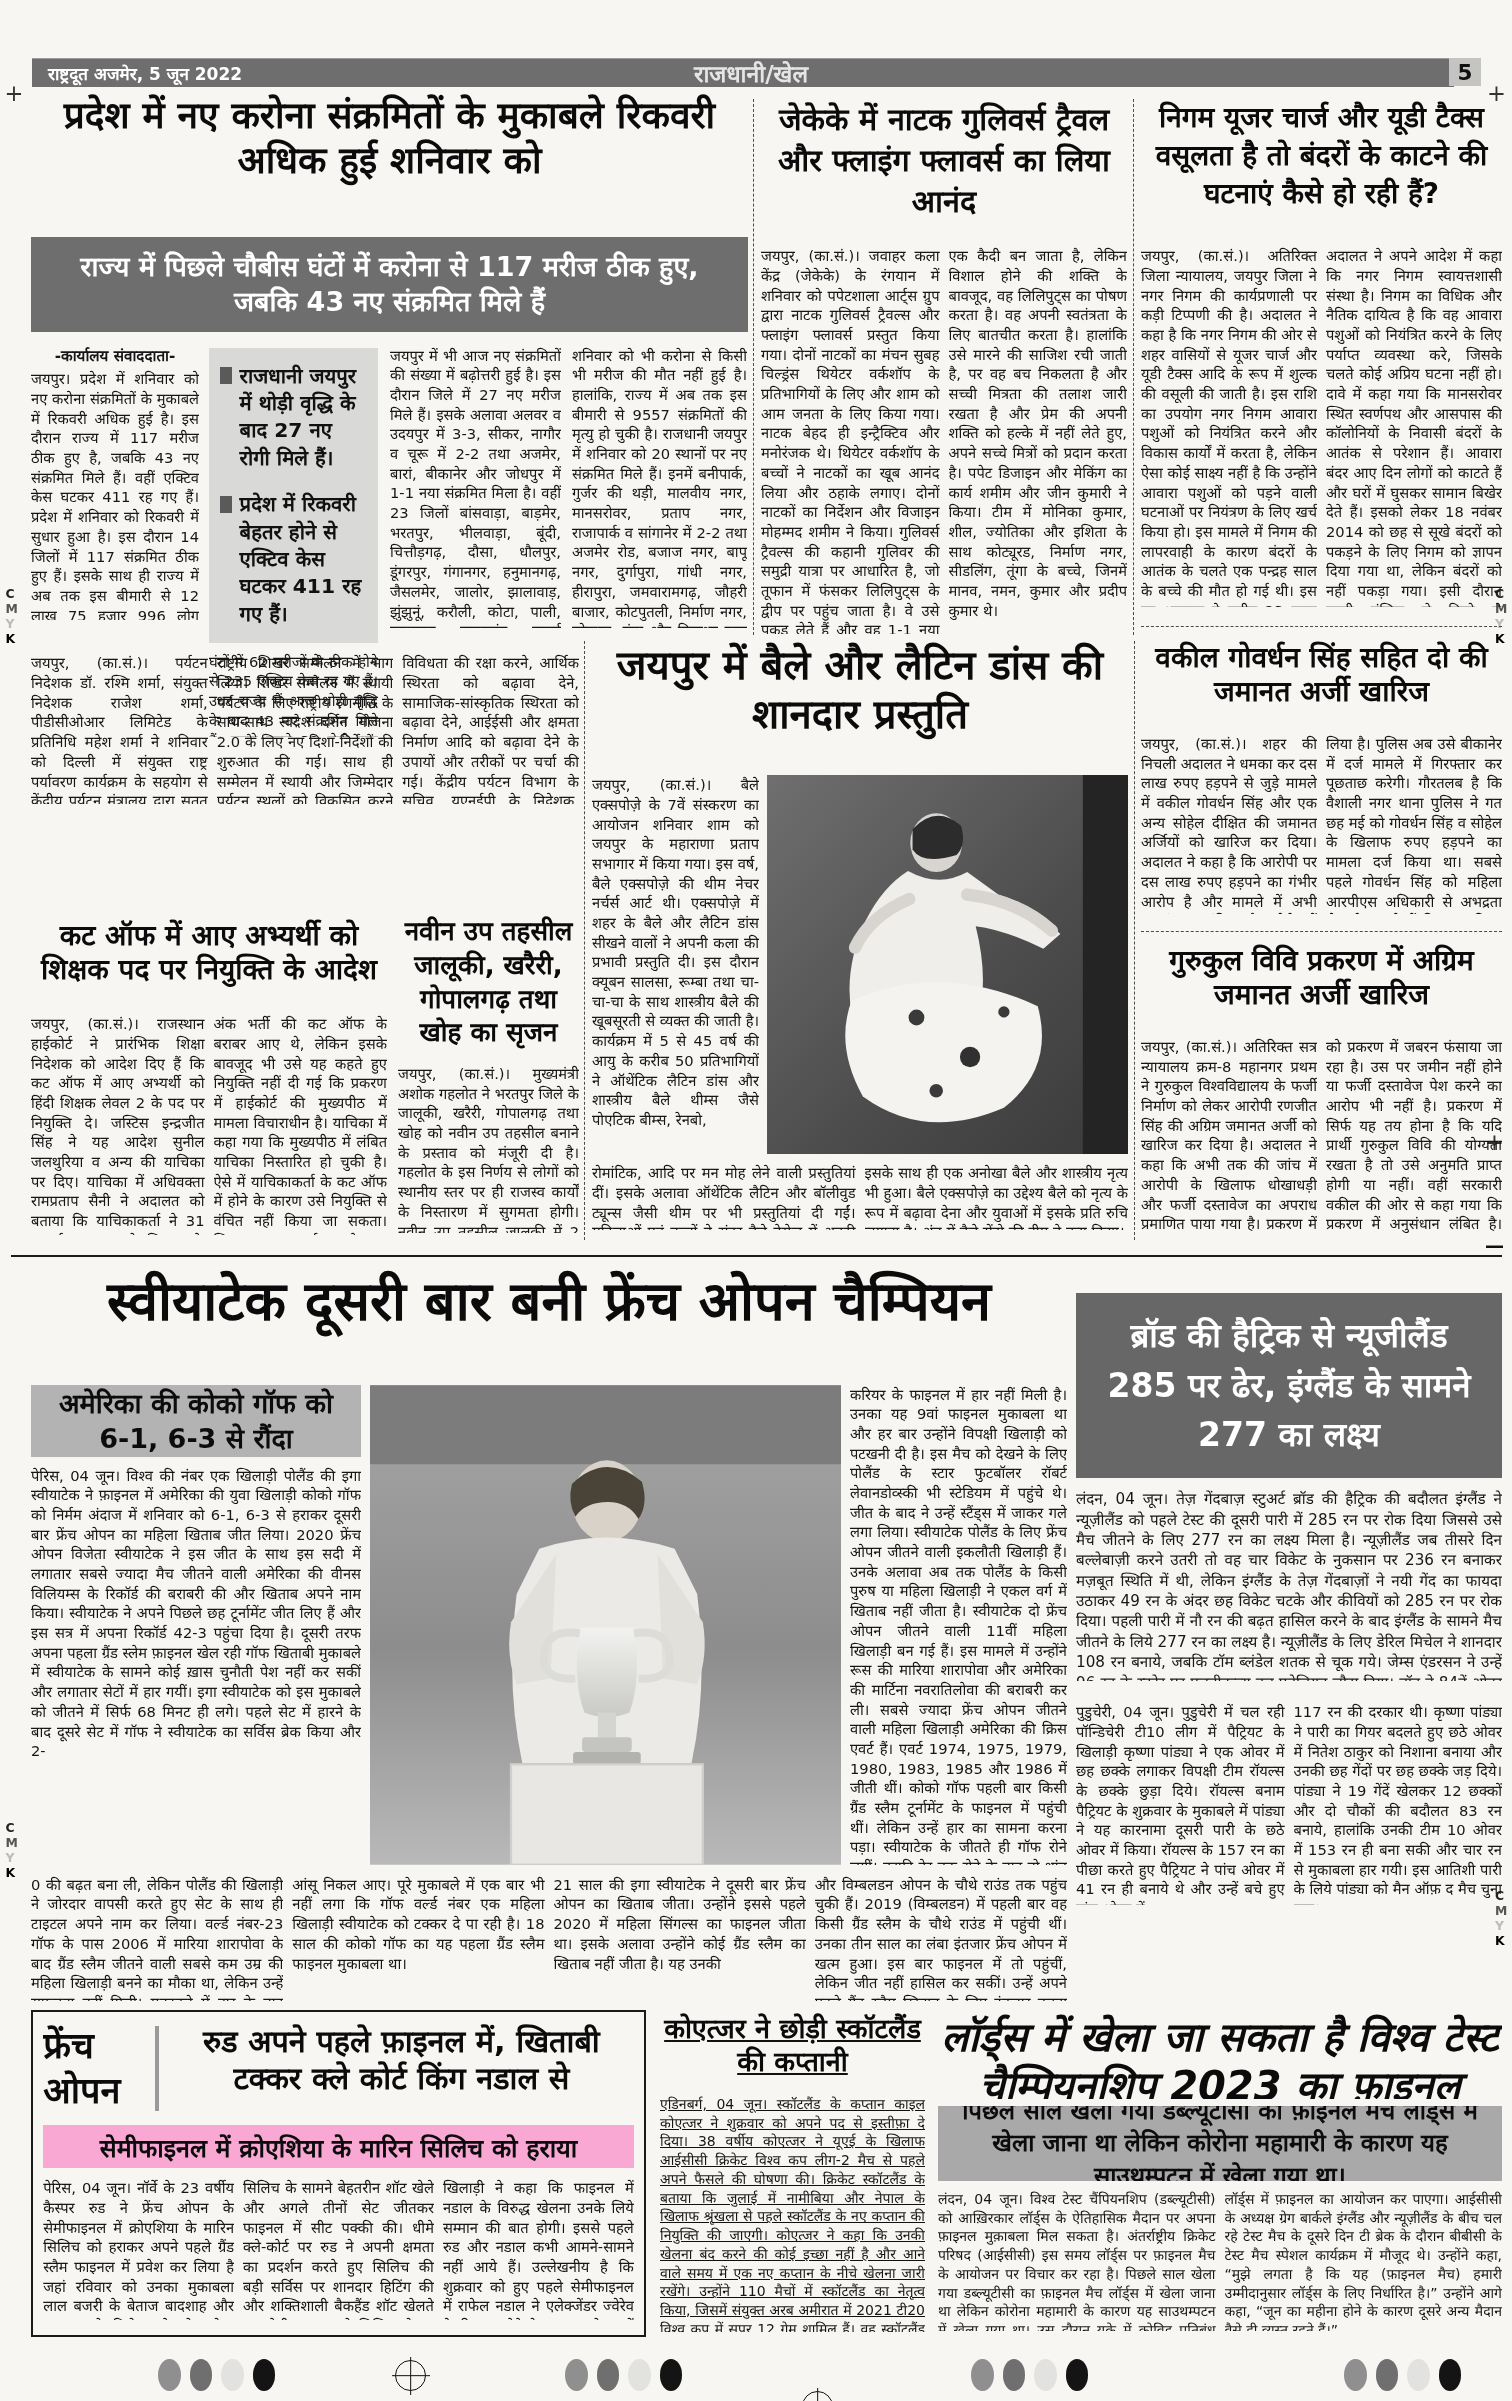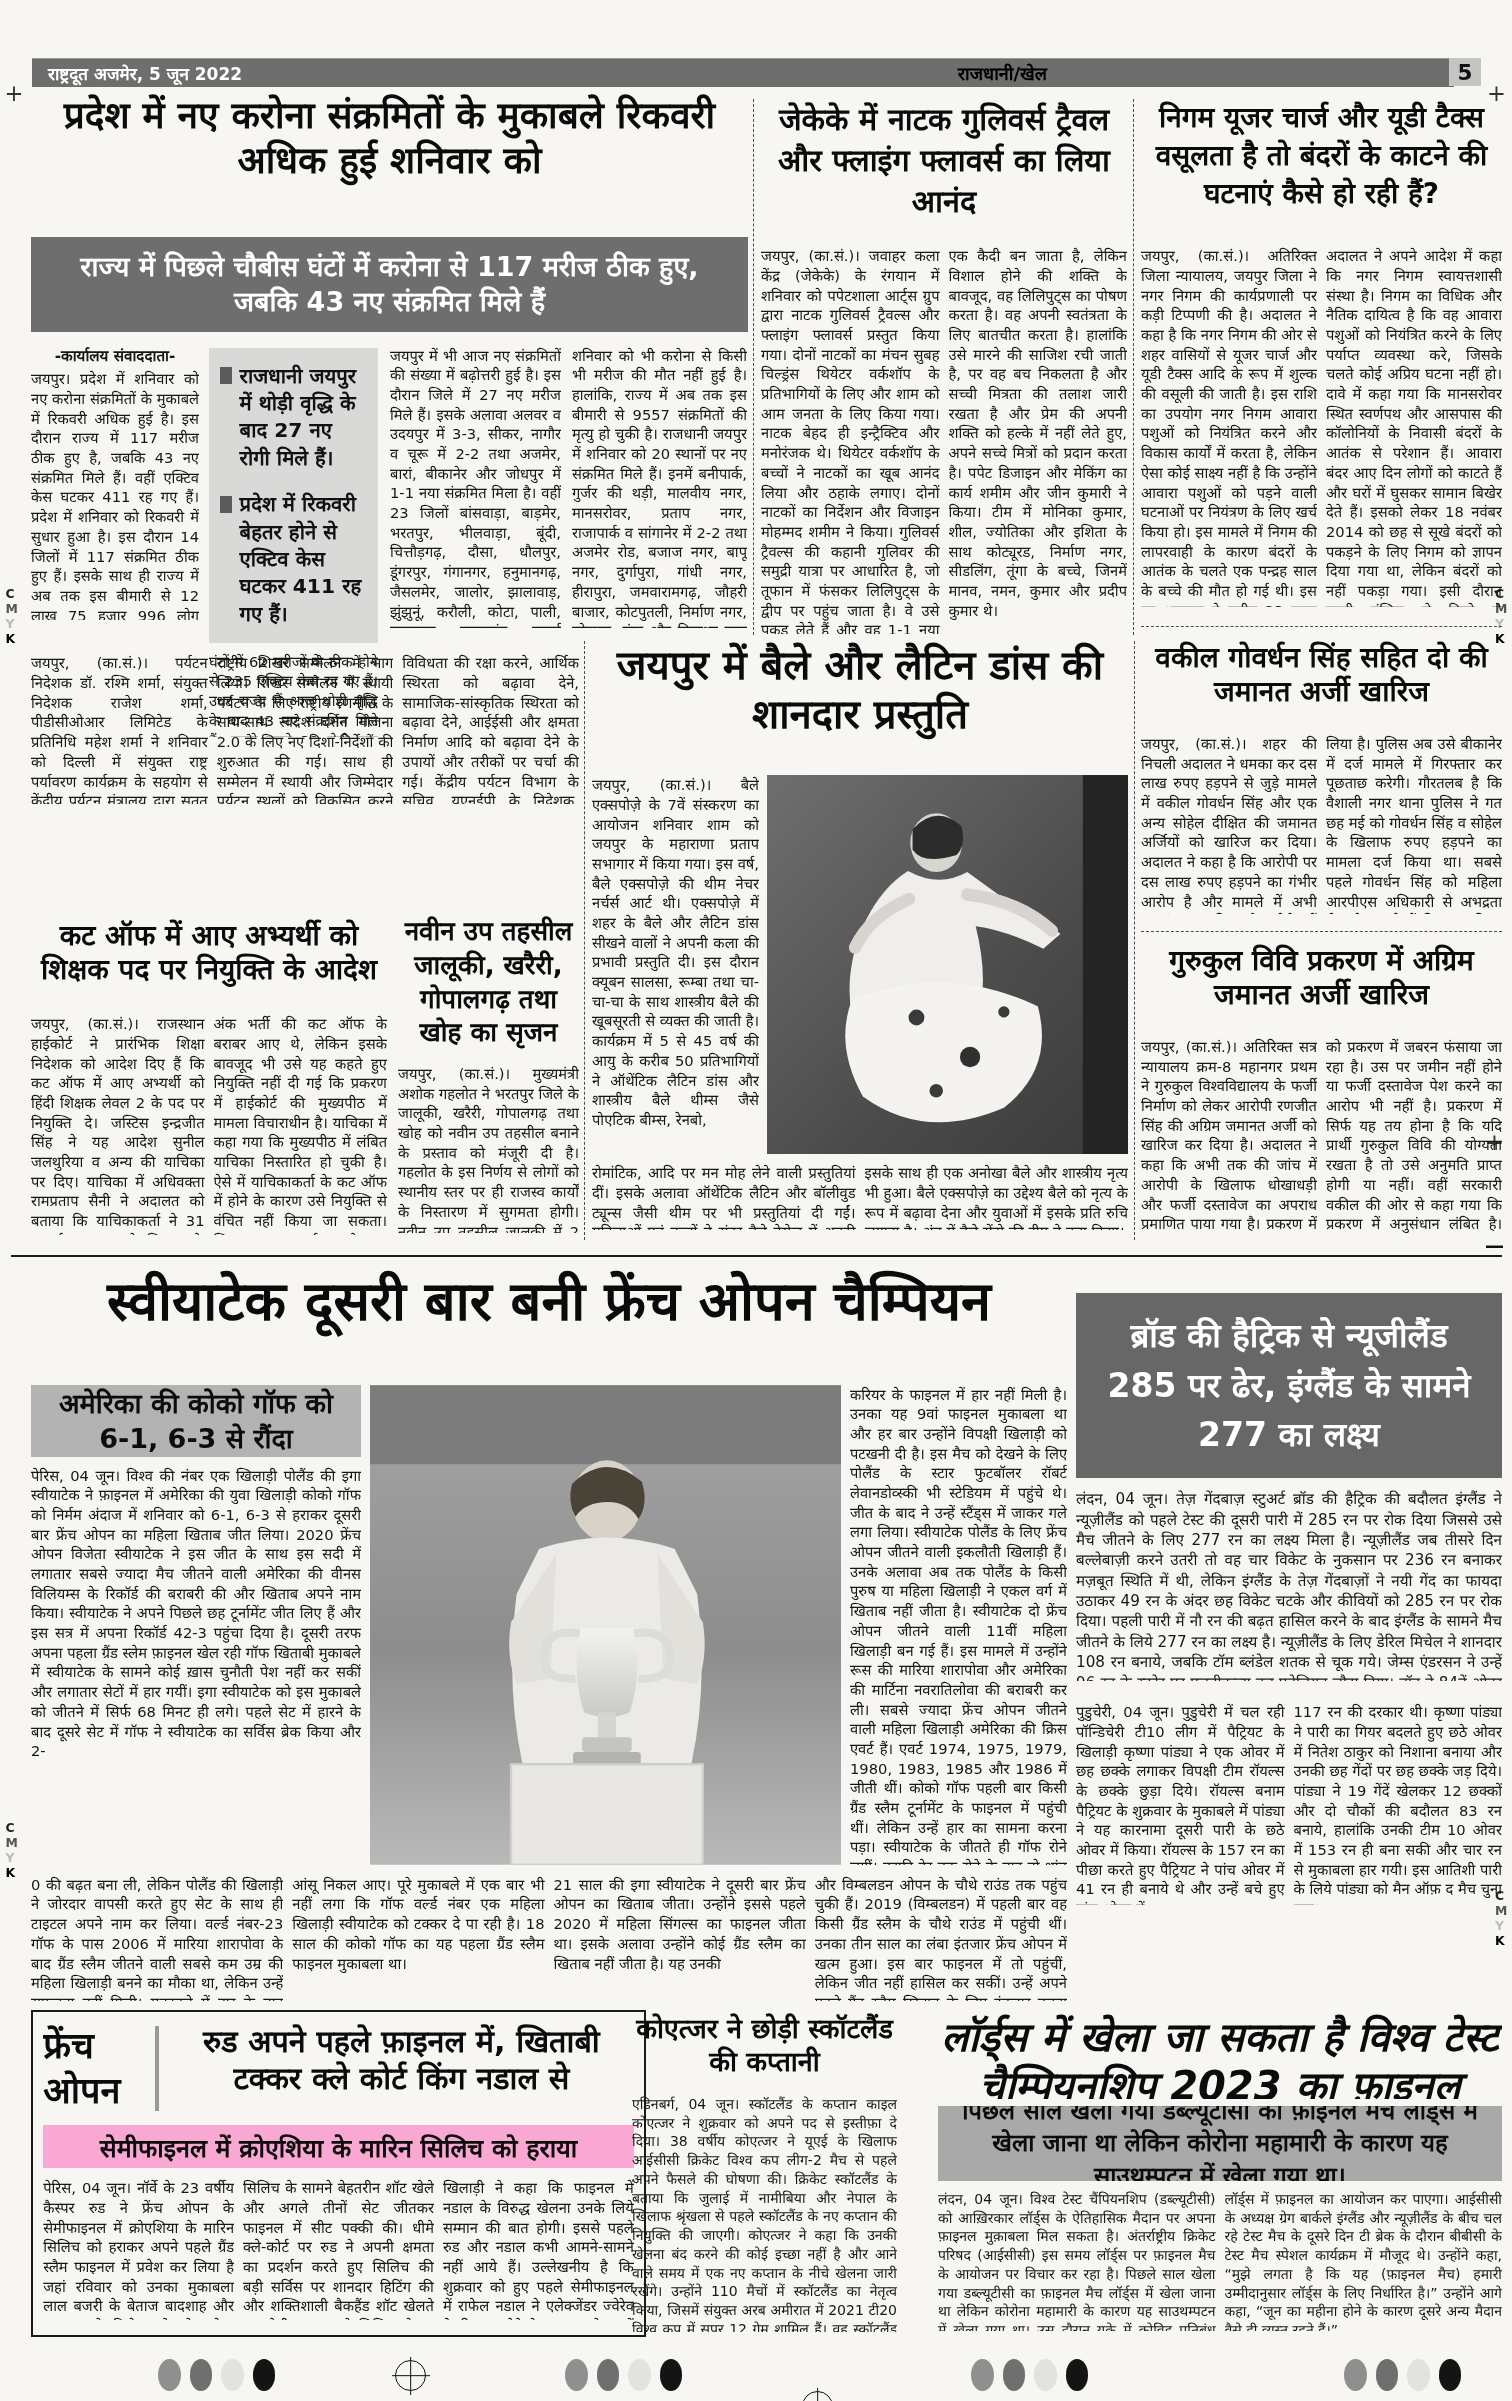--- a/index.html
+++ b/index.html
@@ -55,21 +55,21 @@
     <span style="color:#222;">C</span>
     <span style="color:#555;">M</span>
     <span style="color:#bbb;">Y</span>
     <span style="color:#000;">K</span>
   </div>
   <div class="abs regplus" style="left:1485px;top:1129px;">+</div>
   <div class="abs" style="left:1485px;top:1234px;font-size:19px;font-weight:bold;">—</div>
 
   <div class="abs" style="left:32px;top:58px;width:1414px;height:28px;background:#6e6e6e;border-top:1.1px solid #9a9a9a;display:flex;align-items:center;padding-left:8px;">
     <div style="color:#fff;font-weight:bold;font-size:17px;padding-left:8px;width:407px;">राष्ट्रदूत अजमेर, 5 जून 2022</div>
-    <div style="color:#000000;font-weight:bold;font-size:18px;flex:1;text-align:right;">राजधानी/खेल</div>
+    <div style="color:#e5e5e5;font-weight:bold;font-size:23px;flex:1;text-align:center;">राजधानी/खेल</div>
     <div style="width:407px;"></div>
   </div>
   <div class="abs" style="left:1449px;top:58px;width:32px;height:28px;background:#c4c4c2;display:flex;align-items:center;justify-content:center;font-weight:bold;font-size:21.5px;color:#111;">5</div>
 
   <div class="abs" style="left:31px;top:93px;width:717px;height:543px;">
     <div class="hl" style="font-size:37px;height:130px;">प्रदेश में नए करोना संक्रमितों के मुकाबले रिकवरी अधिक हुई शनिवार को</div>
     <div class="graybox" style="margin-top:13.6px;height:95px;font-size:27px;line-height:1.3;padding:0 22.6px;">राज्य में पिछले चौबीस घंटों में करोना से 117 मरीज ठीक हुए, जबकि 43 नए संक्रमित मिले हैं</div>
     <div style="position:relative;margin-top:14px;height:282px;">
       <div class="abs bt" style="left:0;top:0;width:168px;height:274px;">
         <div class="byline">-कार्यालय संवाददाता-</div>
@@ -255,21 +255,21 @@
       <div class="hl" style="font-size:30.5px;flex:1;height:90px;">रुड अपने पहले फ़ाइनल में, खिताबी टक्कर क्ले कोर्ट किंग नडाल से</div>
     </div>
     <div class="ltbox" style="margin-top:9px;height:43px;font-size:25px;background:#f9a8d4;">सेमीफाइनल में क्रोएशिया के मारिन सिलिच को हराया</div>
     <div class="cols" style="margin-top:10.2px;height:142px;">
       <div class="bt" style="height:142px;">पेरिस, 04 जून। नॉर्वे के 23 वर्षीय कैस्पर रुड ने फ्रेंच ओपन के सेमीफाइनल में क्रोएशिया के मारिन सिलिच को हराकर अपने पहले ग्रैंड स्लैम फाइनल में प्रवेश कर लिया है जहां रविवार को उनका मुकाबला लाल बजरी के बेताज बादशाह और 13 बार के विजेता स्पेन के राफेल नडाल से होगा। कोर्ट फिलिप चेट्रीर में शुक्रवार को हुए दूसरे सेमीफाइनल में रुड ने सिलिच को 3-6, 6-4, 6-2, 6-2 से मात दी। पहले सेट में हारने के बाद रुड ने वापसी करते हुए</div>
       <div class="bt" style="height:142px;">सिलिच के सामने बेहतरीन शॉट खेले और अगले तीनों सेट जीतकर फाइनल में सीट पक्की की। धीमे क्ले-कोर्ट पर रुड ने अपनी क्षमता का प्रदर्शन करते हुए सिलिच की बड़ी सर्विस पर शानदार हिटिंग की और शक्तिशाली बैकहैंड शॉट खेलते हुए सेमीफाइनल को सिलिच से दूर ले गया। तीसरे सेट तक आते-आते सिलिच मुकाबले से बाहर होते रहे और रुड के फोरहैंड शॉट्स का जवाब न दे सके। लाल बजरी पर नडाल के उत्तराधिकारी कहे जाने वाले नॉर्वे के</div>
       <div class="bt" style="height:142px;">खिलाड़ी ने कहा कि फाइनल में नडाल के विरुद्ध खेलना उनके लिये सम्मान की बात होगी। इससे पहले रुड और नडाल कभी आमने-सामने नहीं आये हैं। उल्लेखनीय है कि शुक्रवार को हुए पहले सेमीफाइनल में राफेल नडाल ने एलेक्जेंडर ज्वेरेव के रिटायर होने के बाद अपने 14वें फ्रेंच ओपन फाइनल में जगह बना ली। ज्वेरेव की दाएं टखने में चोट लगने के बाद उन्हें व्हीलचेयर पर कोर्ट से बाहर ले जाया गया और वह रिटायर हो गये थे।</div>
     </div>
   </div>
 
-  <div class="abs" style="left:632px;top:2013px;width:265px;height:325px;">
+  <div class="abs" style="left:660px;top:2013px;width:265px;height:325px;text-decoration:underline;">
     <div class="hl" style="font-size:27px;height:75px;">कोएत्जर ने छोड़ी स्कॉटलैंड की कप्तानी</div>
     <div class="bt" style="margin-top:6.8px;height:237px;font-size:14px;">एडिनबर्ग, 04 जून। स्कॉटलैंड के कप्तान काइल कोएत्जर ने शुक्रवार को अपने पद से इस्तीफ़ा दे दिया। 38 वर्षीय कोएत्जर ने यूएई के खिलाफ आईसीसी क्रिकेट विश्व कप लीग-2 मैच से पहले अपने फैसले की घोषणा की। क्रिकेट स्कॉटलैंड के बताया कि जुलाई में नामीबिया और नेपाल के खिलाफ श्रृंखला से पहले स्कॉटलैंड के नए कप्तान की नियुक्ति की जाएगी। कोएत्जर ने कहा कि उनकी खेलना बंद करने की कोई इच्छा नहीं है और आने वाले समय में एक नए कप्तान के नीचे खेलना जारी रखेंगे। उन्होंने 110 मैचों में स्कॉटलैंड का नेतृत्व किया, जिसमें संयुक्त अरब अमीरात में 2021 टी20 विश्व कप में सुपर 12 गेम शामिल हैं। वह स्कॉटलैंड के तीसरे सबसे अधिक कैप्ड खिलाड़ी हैं। कोएत्जर ने एक बयान में कहा, मैंने स्कॉटलैंड पुरुष टीम की कप्तानी के बारे में बहुत समय तक विचार किया है कि संयुक्त अरब अमीरात के खिलाफ कप्तान मेरा आखिरी टेस्ट होगा।</div>
   </div>
 
   <div class="abs" style="left:938px;top:2013px;width:564px;height:325px;">
     <div class="hl" style="font-size:40px;height:86px;font-style:italic;">लॉर्ड्स में खेला जा सकता है विश्व टेस्ट चैम्पियनशिप 2023 का फ़ाइनल</div>
     <div class="ltbox" style="margin-top:6.8px;height:75px;font-size:24px;line-height:1.35;padding:0 14.7px;background:#a9a9a9;">पिछले साल खेला गया डब्ल्यूटीसी का फ़ाइनल मैच लॉर्ड्स में खेला जाना था लेकिन कोरोना महामारी के कारण यह साउथम्पटन में खेला गया था।</div>
     <div class="cols" style="margin-top:9px;height:141px;">
       <div class="bt" style="height:141px;font-size:14px;">लंदन, 04 जून। विश्व टेस्ट चैंपियनशिप (डब्ल्यूटीसी) को आख़िरकार लॉर्ड्स के ऐतिहासिक मैदान पर अपना फ़ाइनल मुक़ाबला मिल सकता है। अंतर्राष्ट्रीय क्रिकेट परिषद (आईसीसी) इस समय लॉर्ड्स पर फ़ाइनल मैच के आयोजन पर विचार कर रहा है। पिछले साल खेला गया डब्ल्यूटीसी का फ़ाइनल मैच लॉर्ड्स में खेला जाना था लेकिन कोरोना महामारी के कारण यह साउथम्पटन में खेला गया था। उस दौरान यूके में कोविड प्रतिबंध हटाए जा रहे थे। साथ ही साउथम्पटन मैदान के पास होटल होने के कारण खिलाड़ियों को बायो-बबल में रखने</div>
       <div class="bt" style="height:141px;font-size:14px;">लॉर्ड्स में फ़ाइनल का आयोजन कर पाएगा। आईसीसी के अध्यक्ष ग्रेग बार्कले इंग्लैंड और न्यूज़ीलैंड के बीच चल रहे टेस्ट मैच के दूसरे दिन टी ब्रेक के दौरान बीबीसी के टेस्ट मैच स्पेशल कार्यक्रम में मौजूद थे। उन्होंने कहा, “मुझे लगता है कि यह (फ़ाइनल मैच) हमारी उम्मीदानुसार लॉर्ड्स के लिए निर्धारित है।” उन्होंने आगे कहा, “जून का महीना होने के कारण दूसरे अन्य मैदान वैसे ही व्यस्त रहते हैं।”</div>

